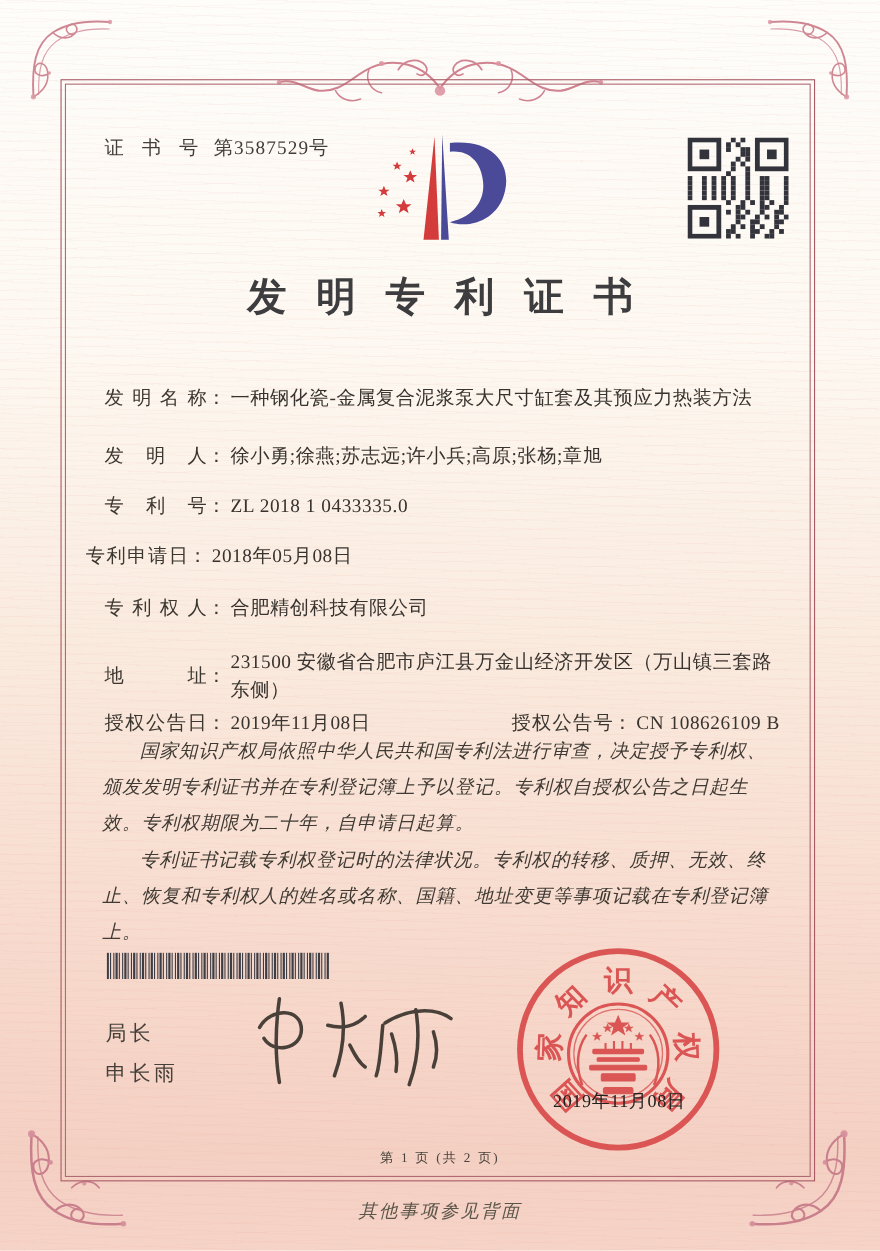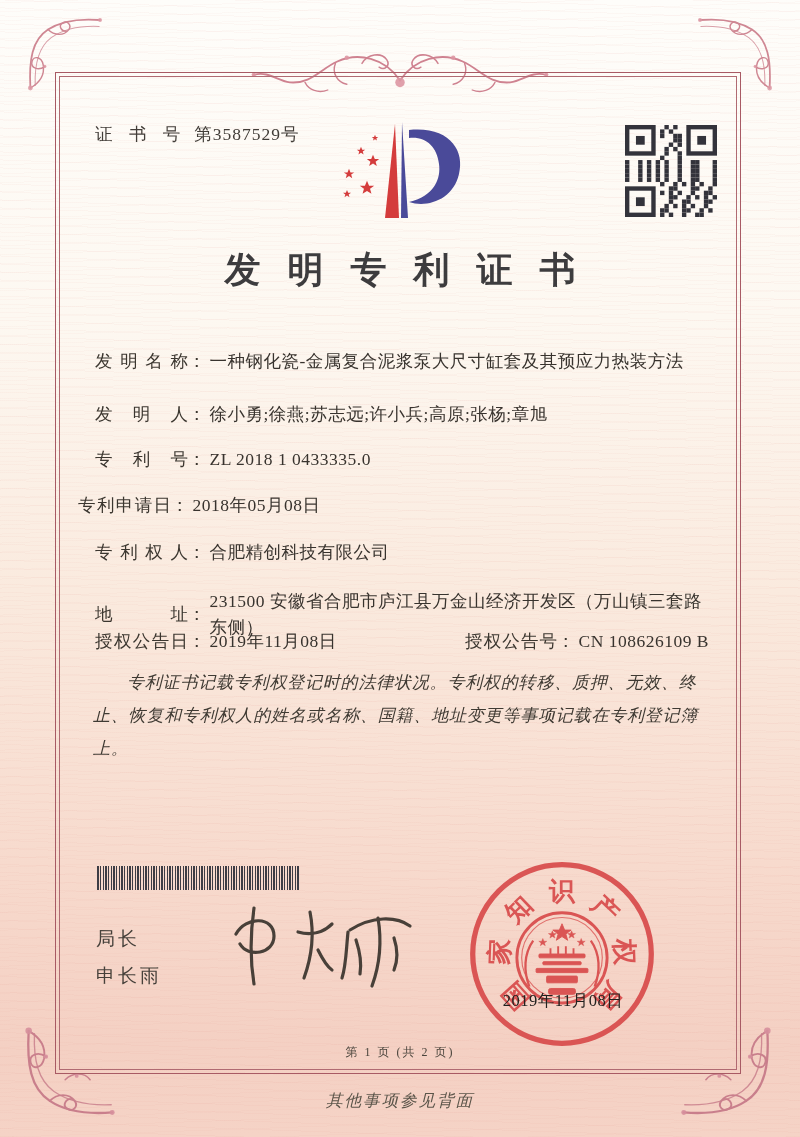--- a/index.html
+++ b/index.html
@@ -307,32 +307,33 @@
   <div class="frow" style="left:95px;top:539px;">
     <span class="flabel">专利权人</span>
       <span class="fcolon">：</span>
     <span class="fvalue">合肥精创科技有限公司</span>
   </div>
   <div class="frow" style="left:95px;top:588px;align-items:center;">
     <span class="flabel">地址</span>
       <span class="fcolon">：</span>
     <span class="fvalue wrapv">231500 安徽省合肥市庐江县万金山经济开发区（万山镇三套路东侧）</span>
   </div>
-  <div class="frow" style="left:95px;top:628px;">
+  <div class="frow" style="left:95px;top:644px;">
     <span class="flabel">授权公告日</span>
       <span class="fcolon">：</span>
     <span class="fvalue">2019年11月08日</span>
     <span class="grant-right">
       <span class="flabel" style="width:92px;">授权公告号</span>
         <span class="fcolon">：</span>
       <span class="fvalue">CN 108626109 B</span>
     </span>
   </div>
 
   <div class="paras">
+    <p>国家知识产权局依照中华人民共和国专利法进行审查，决定授予专利权、颁发发明专利证书并在专利登记簿上予以登记。专利权自授权公告之日起生效。专利权期限为二十年，自申请日起算。</p>
     <p>专利证书记载专利权登记时的法律状况。专利权的转移、质押、无效、终止、恢复和专利权人的姓名或名称、国籍、地址变更等事项记载在专利登记簿上。</p>
   </div>
 
   <div class="barcode">
       <svg viewBox="0 0 206 24" preserveAspectRatio="none">
         <g fill="#3d3d45">
           <rect x="0" y="0" width="2" height="24"></rect>
           <rect x="3" y="0" width="1" height="24"></rect>
           <rect x="6" y="0" width="1" height="24"></rect>
           <rect x="8" y="0" width="2" height="24"></rect>

